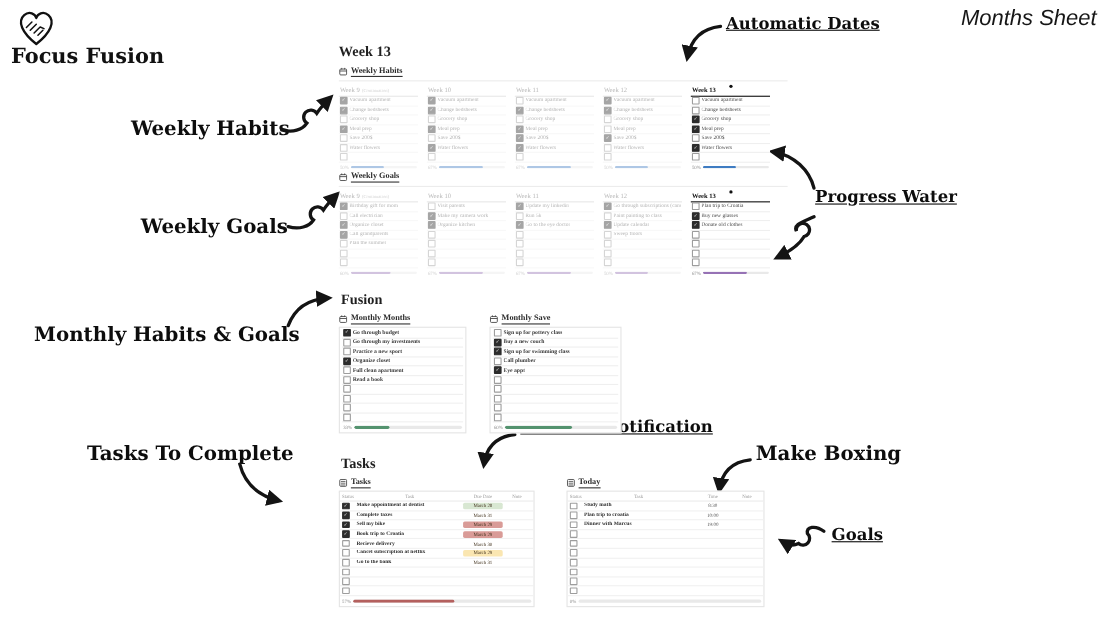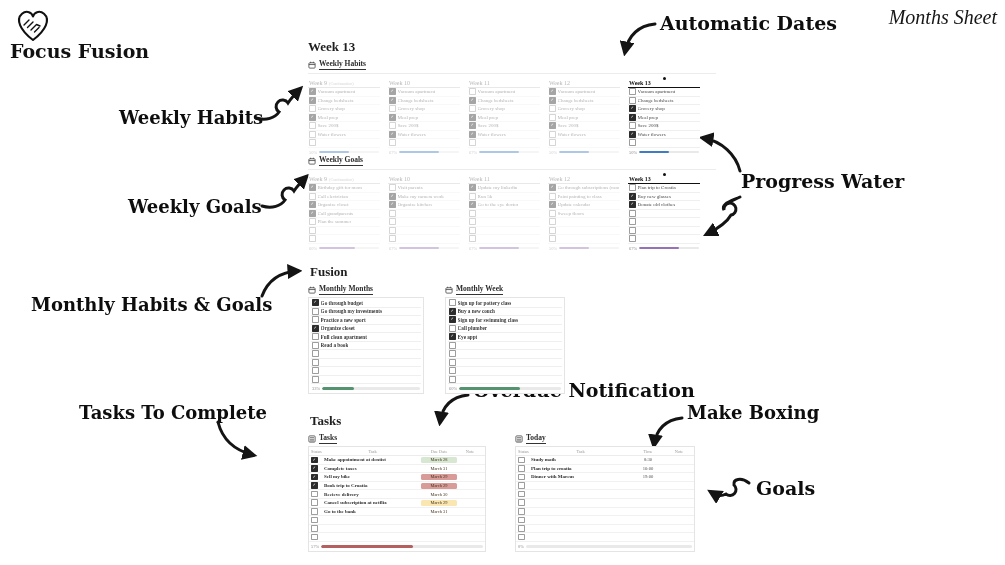--- a/index.html
+++ b/index.html
@@ -1,23 +1,23 @@
 <!DOCTYPE html>
 <html><head>
 <meta charset="utf-8">
 <style>
   html,body{margin:0;padding:0;background:#fff;}
   body{width:1005px;height:565px;position:relative;font-family:"Liberation Serif",serif;color:#222;overflow:hidden;}
   .abs{position:absolute;}
   
   .brand-name{left:10px;top:40px;font-family:"DejaVu Serif",serif;font-weight:bold;font-size:19px;color:#111;}
-  .sheet-name{right:8px;top:6px;font-family:Liberation Serif, serif;font-style:italic;font-size:20px;color:#161616;}
+  .sheet-name{right:8px;top:6px;font-family:Liberation Sans, sans-serif;font-style:italic;font-size:20px;color:#161616;}
   
   .annotation{font-family:"DejaVu Serif",serif;font-weight:bold;color:#0d0d0d;white-space:nowrap;}
-  .ann-lg{font-size:19px;}
+  .ann-lg{font-size:15px;text-decoration:underline;}
   .ann-md{font-size:18px;}
   .arrow{position:absolute;}
   
   .page-title{font-size:13px;font-weight:bold;color:#1f1f1f;}
   .dbheader{display:flex;align-items:center;gap:3px;border-bottom:1px solid #ececec;padding-bottom:3px;}
   .dblabel{font-size:7.5px;font-weight:bold;color:#2b2b2b;border-bottom:1.5px solid #333;padding-bottom:1px;}
   .cardrow{display:flex;gap:8px;}
   .wcard{width:72px;background:#fff;}
   .faded{opacity:.42;}
   .wdot{height:4px;display:flex;justify-content:center;align-items:center;}
@@ -624,21 +624,21 @@
     </div>
   </div>
 
 <div class="abs dbheader" style="left:445px;top:284px;width:118px">
   <svg width="8" height="8" viewBox="0 0 9 9">
       <rect x="1" y="2" width="7" height="6" rx="1" fill="none" stroke="#444" stroke-width="0.9"></rect>
       <line x1="1" y1="4" x2="8" y2="4" stroke="#444" stroke-width="0.9"></line>
       <line x1="3" y1="0.8" x2="3" y2="2.4" stroke="#444" stroke-width="0.9"></line>
       <line x1="6" y1="0.8" x2="6" y2="2.4" stroke="#444" stroke-width="0.9"></line>
     </svg>
-  <span class="dblabel">Monthly Week</span>
+  <span class="dblabel">Monthly Save</span>
 </div>
 <div id="monthly-tasks" class="abs mcard" style="left:445px;top:297px;width:114px">
     <div class="hrow">
       <span class="cb"></span>
       <span class="hlabel">Sign up for pottery class</span>
     </div>
     <div class="hrow">
       <span class="cb on">✓</span>
       <span class="hlabel">Buy a new couch</span>
     </div>

